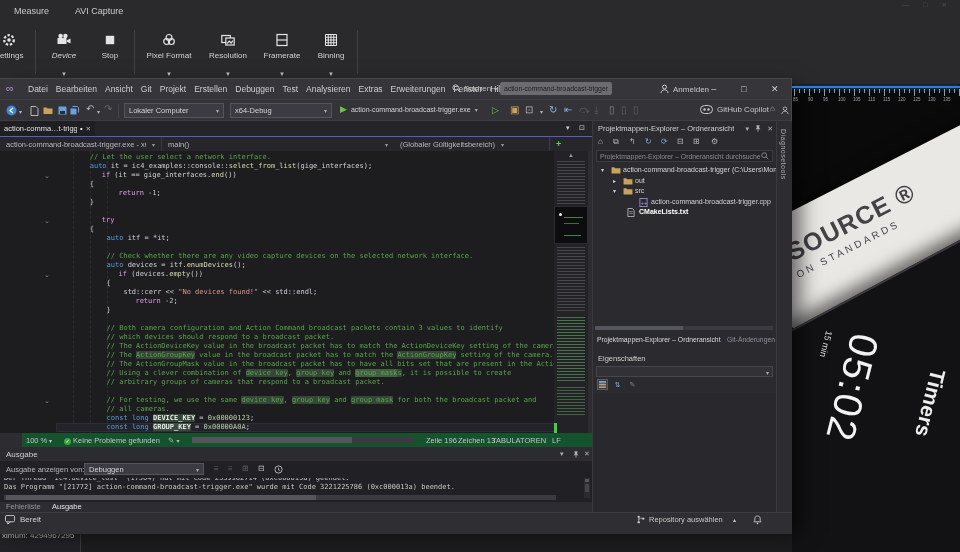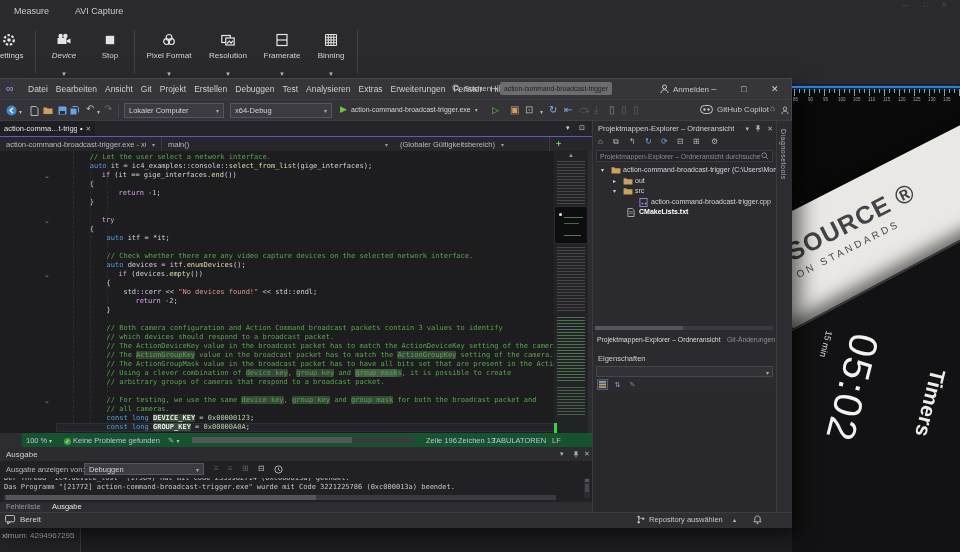--- a/index.html
+++ b/index.html
@@ -66,21 +66,21 @@
   .esb{position:absolute;top:3px;white-space:nowrap;}
   .scrolltrack{position:absolute;background:#3a3a40;}
   .scrollthumb{position:absolute;background:#55555c;}
   .okdot{display:inline-block;width:7px;height:7px;border-radius:50%;background:#3fa33f;color:#fff;font-size:5px;line-height:7px;text-align:center;vertical-align:middle;}
   
   .output{position:absolute;left:0;top:368px;width:592px;height:55px;background:#212125;}
   .out-h{position:absolute;left:0;top:0;width:100%;height:14px;background:#2b2b30;display:flex;align-items:center;}
   .out-tools{position:absolute;left:0;top:14px;width:100%;height:16px;}
   .out-body{position:absolute;left:4px;top:31px;width:560px;height:20px;overflow:hidden;font-family:"DejaVu Sans Mono",monospace;font-size:7px;line-height:9px;color:#c6c6c6;white-space:nowrap;}
   .paneltabs{position:absolute;left:0;top:423px;width:592px;height:10px;font-size:7.5px;}
-  .statusbar{position:absolute;left:0;top:433px;width:792px;height:16px;background:#2e2e33;border-top:1px solid #3c3c41;font-size:8px;color:#d5d5d5;}
+  .statusbar{position:absolute;left:0;top:433px;width:792px;height:22px;background:#2e2e33;border-top:1px solid #3c3c41;font-size:8px;color:#d5d5d5;}
   
   .dock{position:absolute;left:592px;top:42px;width:184px;height:391px;background:#2b2b2f;border-left:1px solid #3a3a3f;font-size:7.5px;}
   .dk-h{position:absolute;left:0;width:100%;height:14px;display:flex;align-items:center;color:#d0d0d0;}
   .dk-icons{position:absolute;right:3px;display:flex;gap:5px;align-items:center;color:#b0b0b0;font-size:7px;}
   .se-search{position:absolute;left:3px;top:29px;right:3px;height:12px;background:#242428;border:1px solid #3c3c42;color:#8b8b92;font-size:6.8px;display:flex;align-items:center;padding:0 3px;white-space:nowrap;overflow:hidden;}
   .trow{position:absolute;left:0;width:100%;height:10.5px;color:#d4d4d8;font-size:7px;white-space:nowrap;overflow:hidden;}
   .trow .tw{position:absolute;font-size:6px;color:#cfcfcf;top:1px;}
   .trow .tl{position:absolute;top:1px;}
   .dock-tabs{position:absolute;left:0;top:212px;width:100%;height:14px;}
   .props-combo{position:absolute;left:3px;top:245px;right:3px;height:11px;background:#313136;border:1px solid #45454b;}

